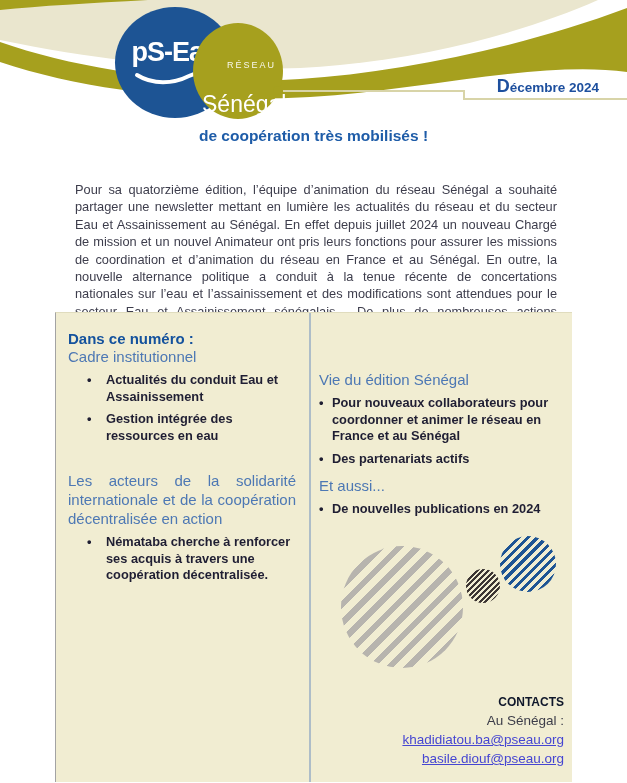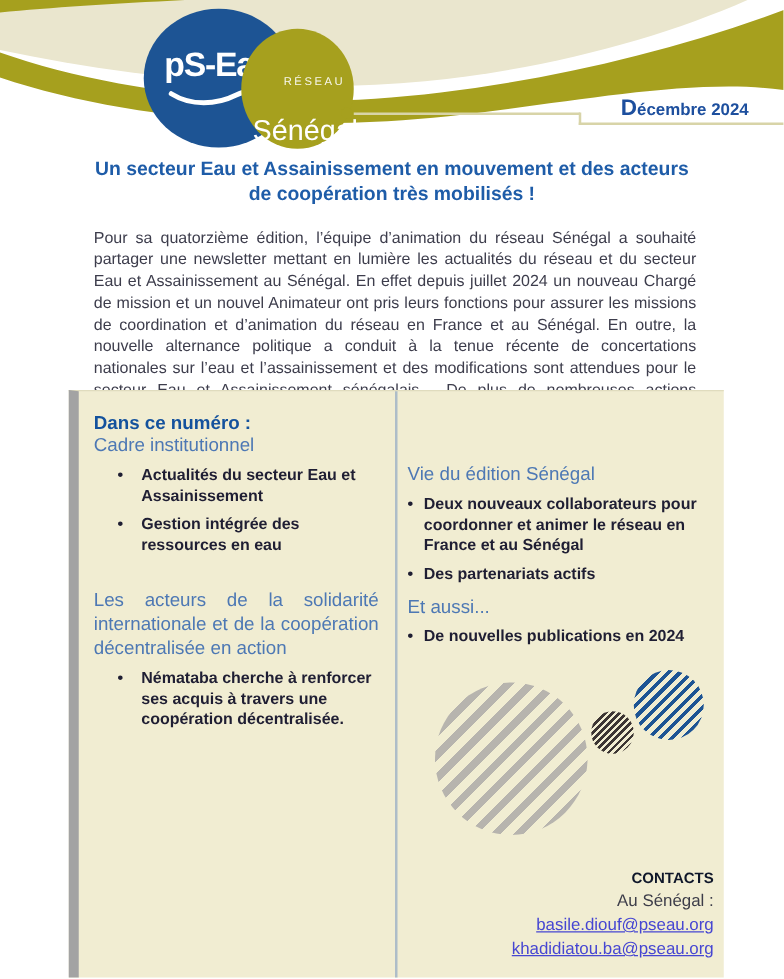--- a/index.html
+++ b/index.html
@@ -34,21 +34,21 @@
     position:absolute;top:126px;left:0;width:627px;text-align:center;
     color:#1e5ca8;font-weight:bold;font-size:15.5px;line-height:20px;
   }
   .intro{
     position:absolute;top:181px;left:75px;width:482px;
     color:#3d3d4c;font-size:12.8px;line-height:17.4px;text-align:justify;
   }
   
   .summary-box{
     position:absolute;top:312px;left:55px;width:516px;height:469px;
-    background:#f1edd2;border-left:8px solid #a3a3a3;border-top:1px solid #e0dcbe;
+    background:#f1edd2;border-left:1px solid #a3a3a3;border-top:1px solid #e0dcbe;
   }
   .col-divider{position:absolute;left:253px;top:0;bottom:0;width:2px;background:#aebdc8;}
   .col-left{position:absolute;left:12px;top:0;width:228px;}
   .col-right{position:absolute;left:263px;top:0;width:246px;}
   .box-heading{margin-top:17px;color:#14529d;font-weight:bold;font-size:15px;}
   .section-title{color:#4d78b4;font-size:15px;line-height:19px;}
   .section-title.justified{text-align:justify;}
   .col-left .section-title.first{}
   .col-left .section-title.second{margin-top:27px;}
   .col-right .section-title.first{margin-top:57px;}
@@ -106,65 +106,64 @@
     <span class="country">Sénégal</span>
   </div>
   <div class="logo-dot"></div>
   <div class="rule-a"></div>
   <div class="rule-v"></div>
   <div class="rule-b"></div>
 
   <div class="issue-date"><span class="big">D</span><span>écembre 2024</span></div>
 
   <div class="doc-title">
-    <div>Un secteur Eau et Assainissement en mouvement et des acteurs</div>
     <div>de coopération très mobilisés !</div>
   </div>
 
   <div class="intro">Pour sa quatorzième édition, l’équipe d’animation du réseau Sénégal a souhaité partager une newsletter mettant en lumière les actualités du réseau et du secteur Eau et Assainissement au Sénégal. En effet depuis juillet 2024 un nouveau Chargé de mission et un nouvel Animateur ont pris leurs fonctions pour assurer les missions de coordination et d’animation du réseau en France et au Sénégal. En outre, la nouvelle alternance politique a conduit à la tenue récente de concertations nationales sur l’eau et l’assainissement et des modifications sont attendues pour le secteur Eau et Assainissement sénégalais… De plus de nombreuses actions d’acteurs de terrain de la coopération et de solidarité sont présentées.</div>
 
   <div class="summary-box">
     <div class="col-divider"></div>
 
     <div class="col-left">
       <div class="box-heading">Dans ce numéro :</div>
 
       <div class="section-title first">Cadre institutionnel</div>
       <ul class="toc">
-        <li>Actualités du secteur Eau et Assainissement</li>
+        <li>Actualités du conduit Eau et Assainissement</li>
         <li>Gestion intégrée des ressources en eau</li>
       </ul>
 
       <div class="section-title second justified">Les acteurs de la solidarité internationale et de la coopération décentralisée en action</div>
       <ul class="toc">
         <li>Némataba cherche à renforcer ses acquis à travers une coopération décentralisée.</li>
       </ul>
     </div>
 
     <div class="col-right">
       <div class="section-title first">Vie du édition Sénégal</div>
       <ul class="toc">
-        <li>Deux nouveaux collaborateurs pour coordonner et animer le réseau en France et au Sénégal</li>
+        <li>Pour nouveaux collaborateurs pour coordonner et animer le réseau en France et au Sénégal</li>
         <li>Des partenariats actifs</li>
       </ul>
 
       <div class="section-title second">Et aussi...</div>
       <ul class="toc">
         <li>De nouvelles publications en 2024</li>
       </ul>
     </div>
 
     <div class="sphere sphere-gray"></div>
     <div class="sphere sphere-dark"></div>
     <div class="sphere sphere-blue"></div>
 
     <div class="contacts">
       <div class="c-head">CONTACTS</div>
       <div class="c-label">Au Sénégal :</div>
+      <a href="#">khadidiatou.ba@pseau.org</a>
       <a href="#">basile.diouf@pseau.org</a>
-      <a href="#">khadidiatou.ba@pseau.org</a>
       <div class="c-gap"></div>
       <div class="c-label">En France :</div>
 
     </div>
   </div>
 
 </div>
 
 </body></html>

